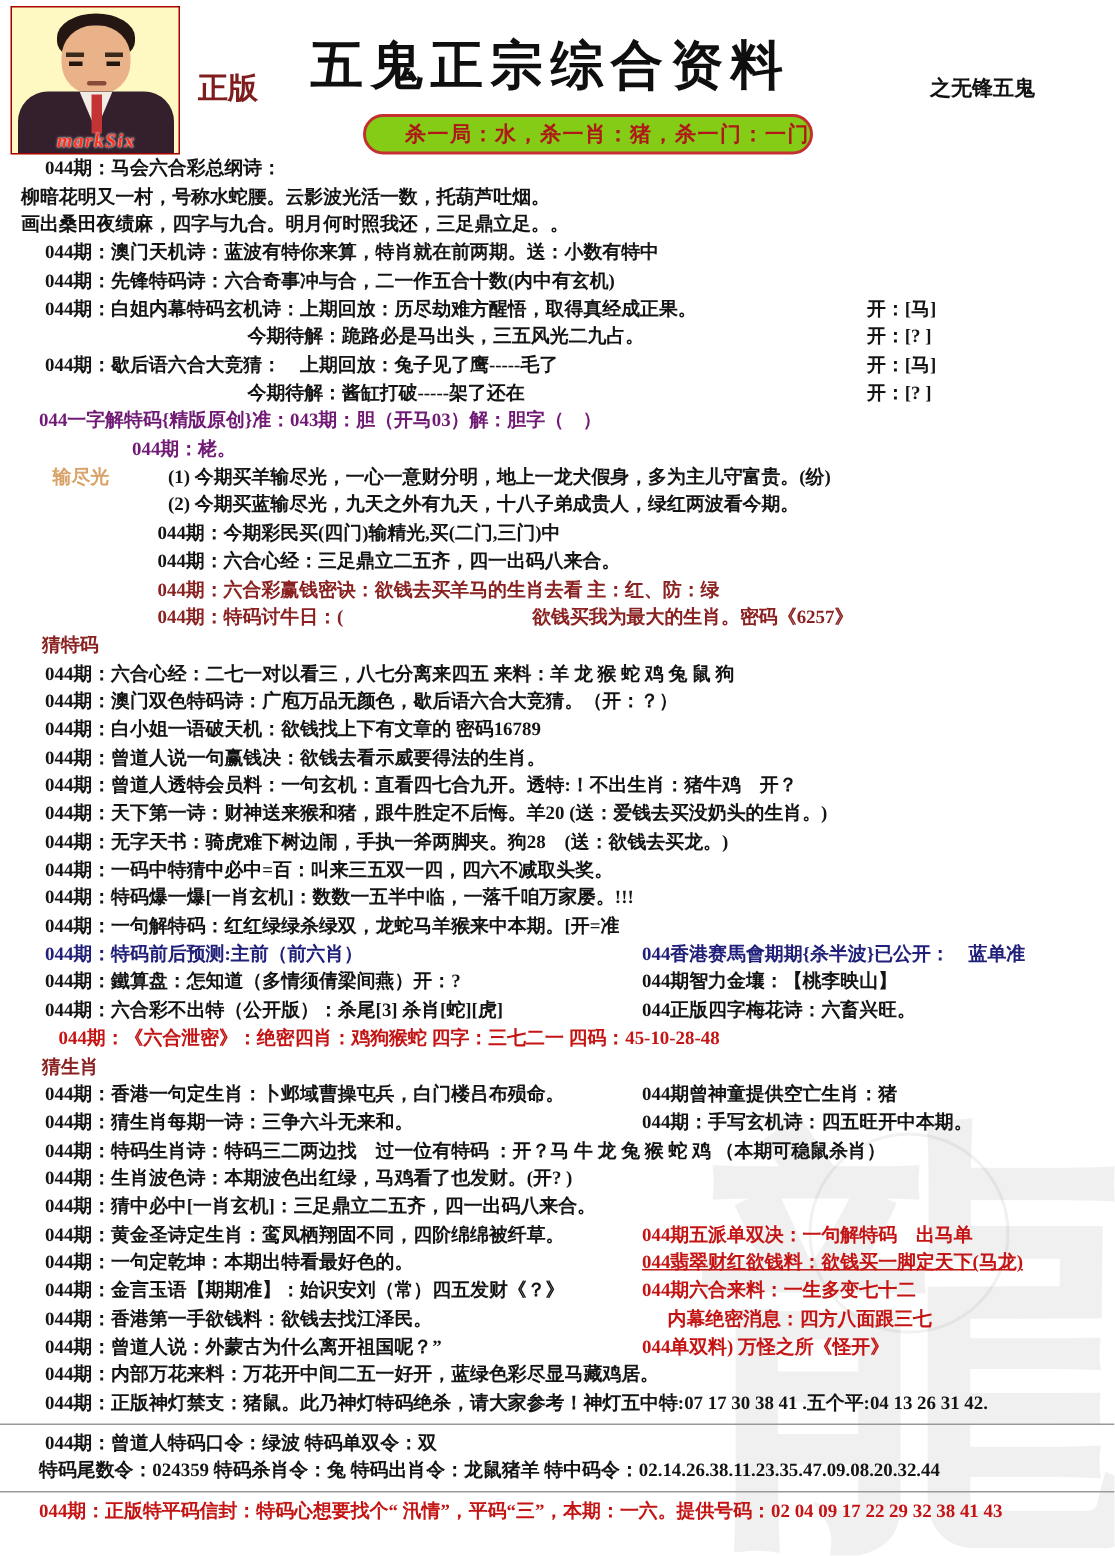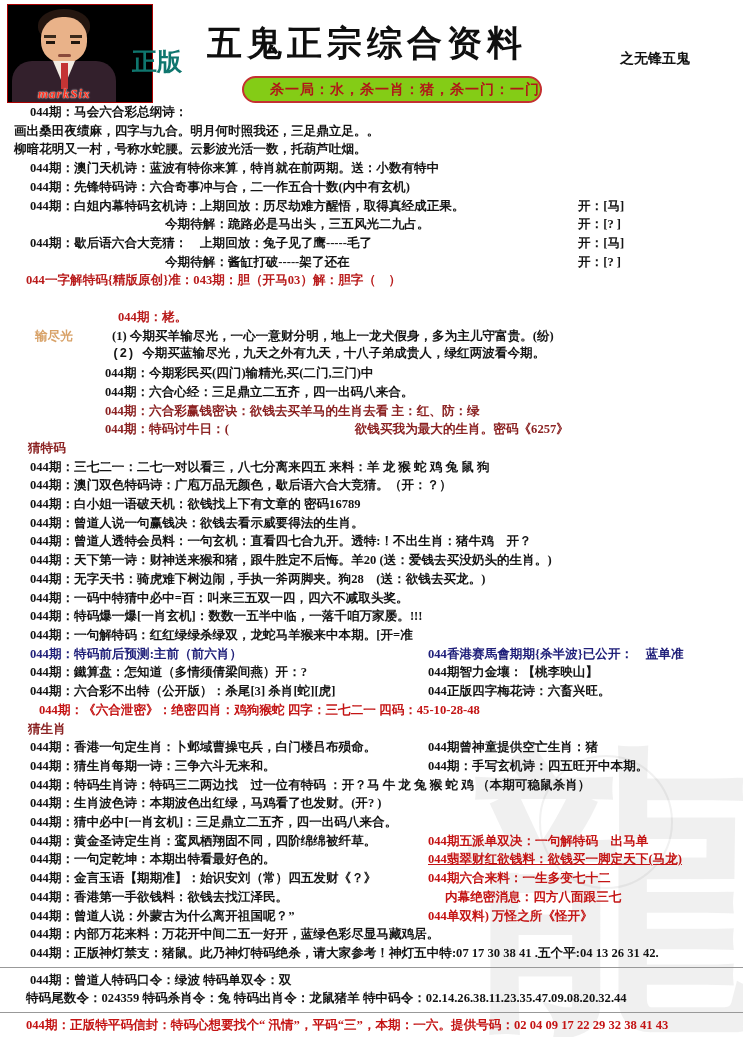--- a/index.html
+++ b/index.html
@@ -2,44 +2,44 @@
 <html><head>
 <meta charset="utf-8">
 <style>
   html,body{margin:0;padding:0;}
   body{
     width:743px;height:1037px;background:#ffffff;position:relative;overflow:hidden;
     font-family:"Liberation Serif","DejaVu Serif",serif;font-weight:bold;color:#141414;
   }
   
   .header{position:relative;height:103px;z-index:2;}
-  .photo{position:absolute;left:7px;top:4px;width:111px;height:97px;background:#000000;overflow:hidden;border:1px solid #a00;padding-left:33px;}
+  .photo{position:absolute;left:7px;top:4px;width:111px;height:97px;background:#fef9c3;overflow:hidden;border:1px solid #a00;}
   .photo .hair{position:absolute;left:30px;top:4px;width:52px;height:32px;background:#241610;border-radius:50% 50% 42% 42%;}
   .photo .face{position:absolute;left:33px;top:12px;width:46px;height:46px;background:#e9b289;border-radius:46%;}
   .photo .brow{position:absolute;width:12px;height:3px;background:#3a2a1c;top:30px;}
   .photo .eye{position:absolute;width:9px;height:3px;background:#20160e;top:36px;}
   .photo .mouth{position:absolute;left:50px;top:49px;width:13px;height:3px;background:#8a4a3a;border-radius:2px;}
   .photo .suit{position:absolute;left:4px;top:56px;width:104px;height:42px;background:#33202c;border-radius:20px 20px 0 0;}
   .photo .shirt{position:absolute;left:45px;top:56px;width:22px;height:26px;background:#f2ede4;clip-path:polygon(0 0,100% 0,50% 100%);}
   .photo .tie{position:absolute;left:53px;top:58px;width:7px;height:26px;background:#c43434;}
   .photo .logo{position:absolute;left:30px;bottom:0px;font-size:13px;font-style:italic;color:#ff2d1a;text-shadow:0 0 2px #ffffff,0 0 1px #ffffff;letter-spacing:1px;}
-  .edition{position:absolute;left:132px;top:45px;font-size:25px;color:#0f766e;}
+  .edition{position:absolute;left:132px;top:45px;font-size:20px;color:#7f1d1d;}
   .title{position:absolute;left:207px;top:20px;font-size:35px;letter-spacing:5px;color:#0f0f0f;white-space:nowrap;}
   .subtitle{position:absolute;left:620px;top:50px;font-size:14px;color:#111;white-space:nowrap;}
   .killbox{position:absolute;left:242px;top:76px;width:296px;text-align:right;border:2px solid #c43030;border-radius:16px;padding:3px 0 2px 0;color:#b01818;font-size:14px;letter-spacing:1px;background:#84cc16;}
   
   .sheet{position:relative;z-index:1;}
   .row{position:relative;line-height:18.7px;font-size:12.6px;padding-left:30px;white-space:nowrap;}
   .row.center{padding-left:0;text-align:center;margin-top:29px;}
   .side-label{position:absolute;left:35px;color:#d8a268;}
   .open-col{position:absolute;left:578px;}
   .col2{position:absolute;}
   .hrule{height:1px;background:#999;margin:4px 0 3px 0;}
   .c-black{color:#141414}
-  .c-green{color:#b91c1c}
+  .c-green{color:#701a75}
   .c-maroon{color:#8b2222}
   .c-red{color:#c41414}
   .c-blue{color:#20207a}
   
   .watermark{position:absolute;right:-24px;top:742px;font-size:300px;line-height:1;color:rgba(90,90,90,0.09);z-index:0;pointer-events:none;font-family:"DejaVu Serif",serif;}
   .crest{position:absolute;right:70px;top:755px;width:130px;height:130px;border:2px solid rgba(80,80,80,0.08);border-radius:50%;z-index:0;pointer-events:none;}
 </style>
 </head>
 <body>
 
@@ -68,27 +68,27 @@
 
 <div class="sheet" id="sheet-body">
     <div class="row c-black">
     
     <span class="row-text">044期：马会六合彩总纲诗：</span>
     
     
   </div>
     <div class="row c-black" style="padding-left: 14px;">
     
+    <span class="row-text">柳暗花明又一村，号称水蛇腰。云影波光活一数，托葫芦吐烟。</span>
+    
+    
+  </div>
+    <div class="row c-black" style="padding-left: 14px;">
+    
     <span class="row-text">画出桑田夜绩麻，四字与九合。明月何时照我还，三足鼎立足。。</span>
-    
-    
-  </div>
-    <div class="row c-black" style="padding-left: 14px;">
-    
-    <span class="row-text">柳暗花明又一村，号称水蛇腰。云影波光活一数，托葫芦吐烟。</span>
     
     
   </div>
     <div class="row c-black">
     
     <span class="row-text">044期：澳门天机诗：蓝波有特你来算，特肖就在前两期。送：小数有特中</span>
     
     
   </div>
     <div class="row c-black">
@@ -120,33 +120,33 @@
     <span class="row-text">今期待解：酱缸打破-----架了还在</span>
     <span class="open-col">开：[? ]</span>
     
   </div>
     <div class="row c-green" style="padding-left: 26px;">
     
     <span class="row-text">044一字解特码{精版原创}准：043期：胆（开马03）解：胆字（　）</span>
     
     
   </div>
-    <div class="row c-green" style="padding-left: 118px; margin-top: 18px;">
+    <div class="row c-green" style="padding-left: 88px;">
     
     <span class="row-text">044期：栳。</span>
     
     
   </div>
     <div class="row c-black" style="padding-left: 112px;">
     <span class="side-label">输尽光</span>
     <span class="row-text">(1) 今期买羊输尽光，一心一意财分明，地上一龙犬假身，多为主儿守富贵。(纷)</span>
     
     
   </div>
-    <div class="row c-black" style="padding-left: 112px; font-family: Liberation Mono, monospace;">
+    <div class="row c-black" style="padding-left: 112px;">
     
     <span class="row-text">(2) 今期买蓝输尽光，九天之外有九天，十八子弟成贵人，绿红两波看今期。</span>
     
     
   </div>
     <div class="row c-black" style="padding-left: 105px;">
     
     <span class="row-text">044期：今期彩民买(四门)输精光,买(二门,三门)中</span>
     
     
@@ -170,21 +170,21 @@
     
   </div>
     <div class="row c-maroon" style="padding-left: 28px;">
     
     <span class="row-text">猜特码</span>
     
     
   </div>
     <div class="row c-black">
     
-    <span class="row-text">044期：三七二一：二七一对以看三，八七分离来四五 来料：羊 龙 猴 蛇 鸡 兔 鼠 狗</span>
+    <span class="row-text">044期：六合心经：二七一对以看三，八七分离来四五 来料：羊 龙 猴 蛇 鸡 兔 鼠 狗</span>
     
     
   </div>
     <div class="row c-black">
     
     <span class="row-text">044期：澳门双色特码诗：广庖万品无颜色，歇后语六合大竞猜。（开：？）</span>
     
     
   </div>
     <div class="row c-black">

